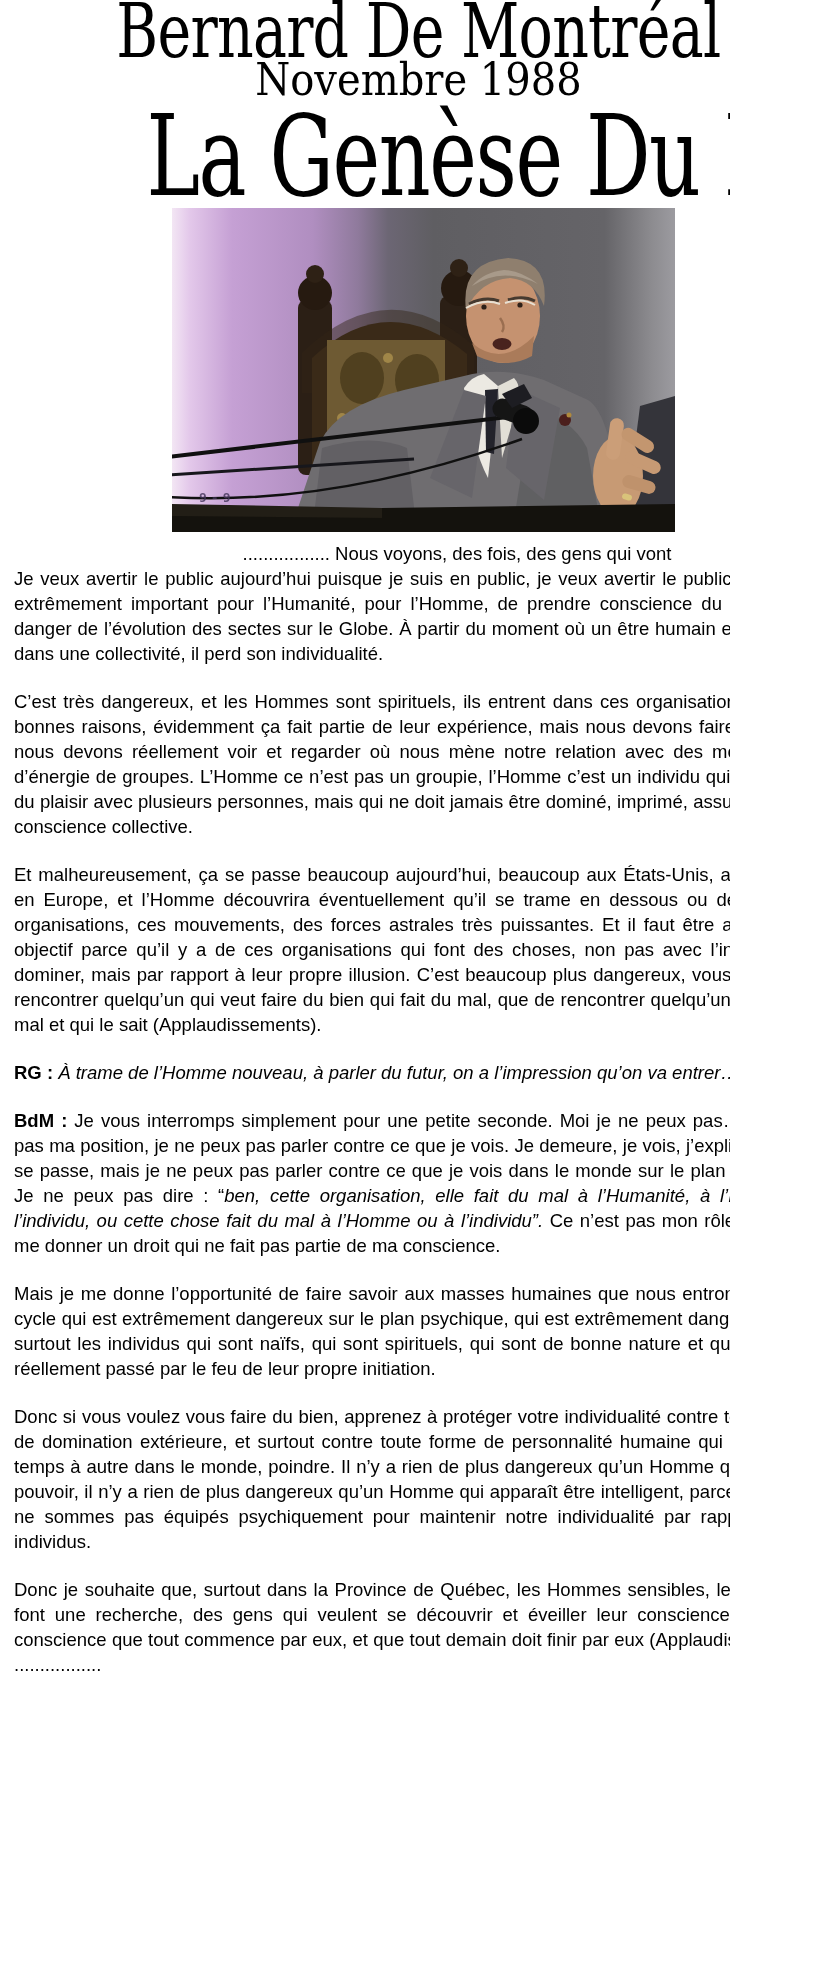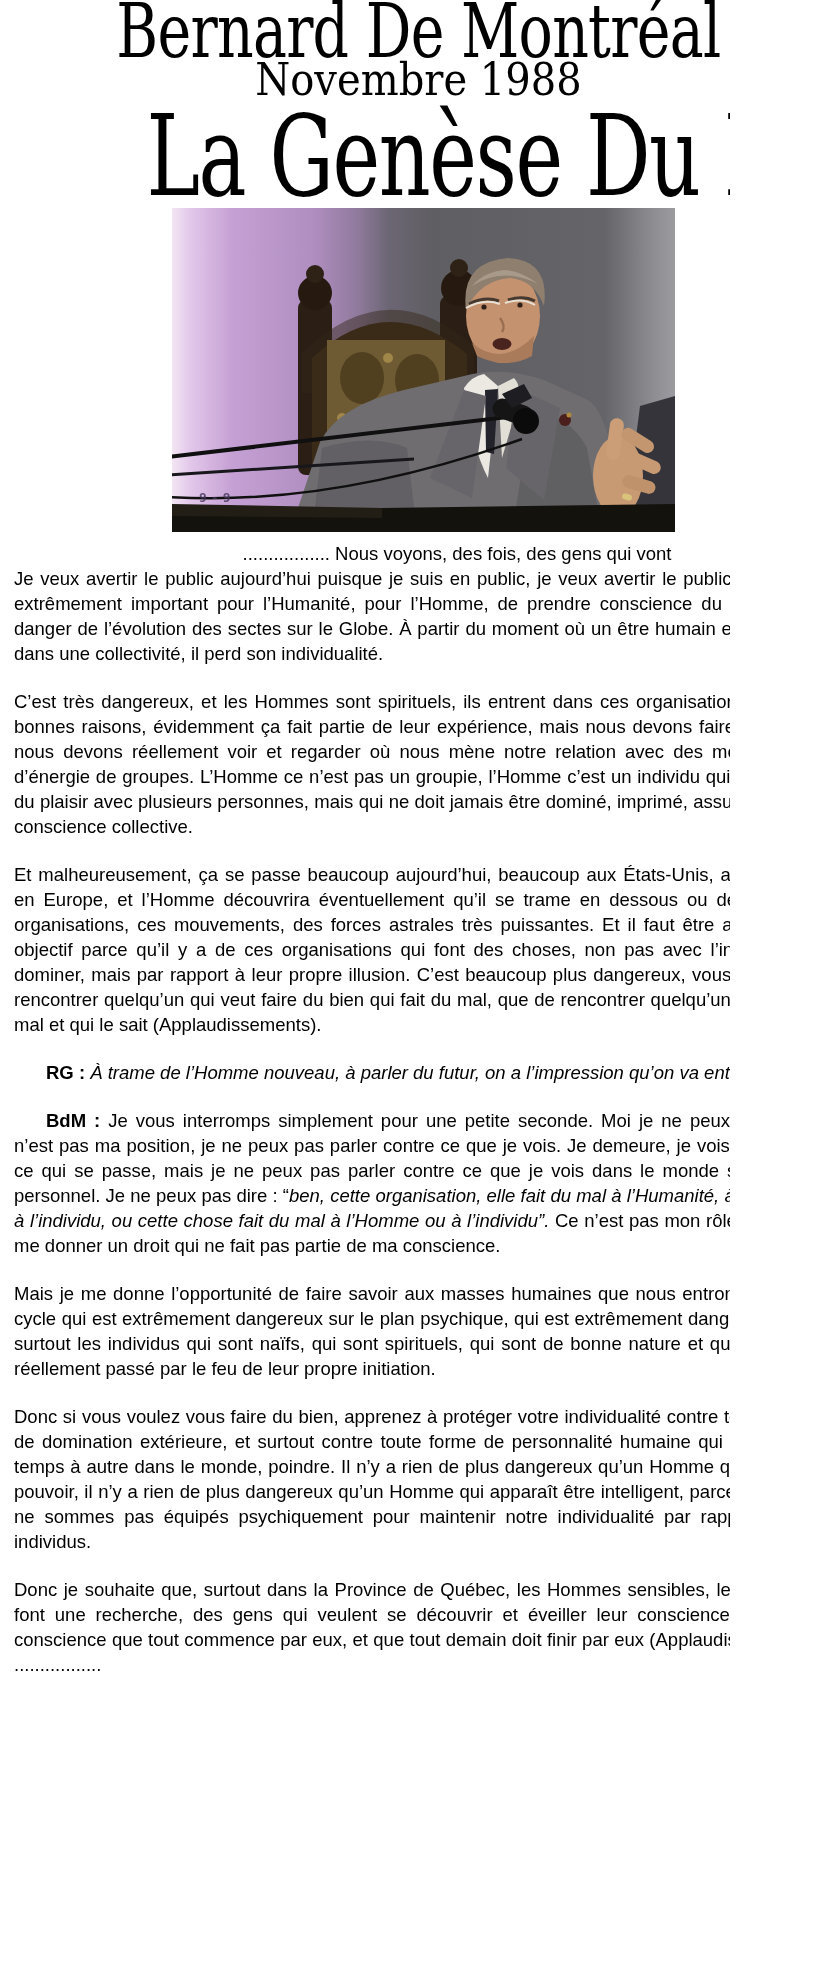--- a/index.html
+++ b/index.html
@@ -25,21 +25,21 @@
   .article{
     position:absolute;left:0;top:541px;width:836px;
     padding:0 18px 0 14px;box-sizing:border-box;
     font-family:"Liberation Sans",sans-serif;
     font-size:18.5px;line-height:25px;
     text-align:justify;
   }
   .lead-line{padding-left:82px;text-align:center;white-space:nowrap;}
   .article p.para{margin:0 0 23px 0;}
   .article p.first{margin-top:0;}
-  .article span.bold{font-weight:bold;margin-left:32px;}
+  .article span.bold{font-weight:bold;}
   .article span.italic{font-style:italic;}
   .article span.normal{font-style:normal;}
 </style>
 </head>
 <body>
 
 <div class="page">
 
   <div class="hwrap title-main">
     <span class="squeeze">Bernard De Montréal</span>

